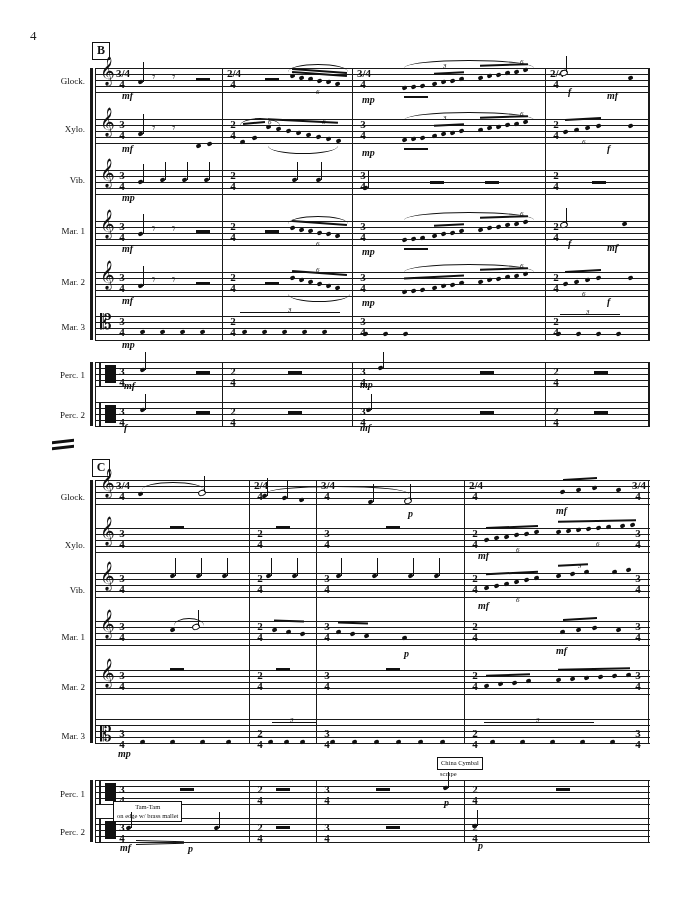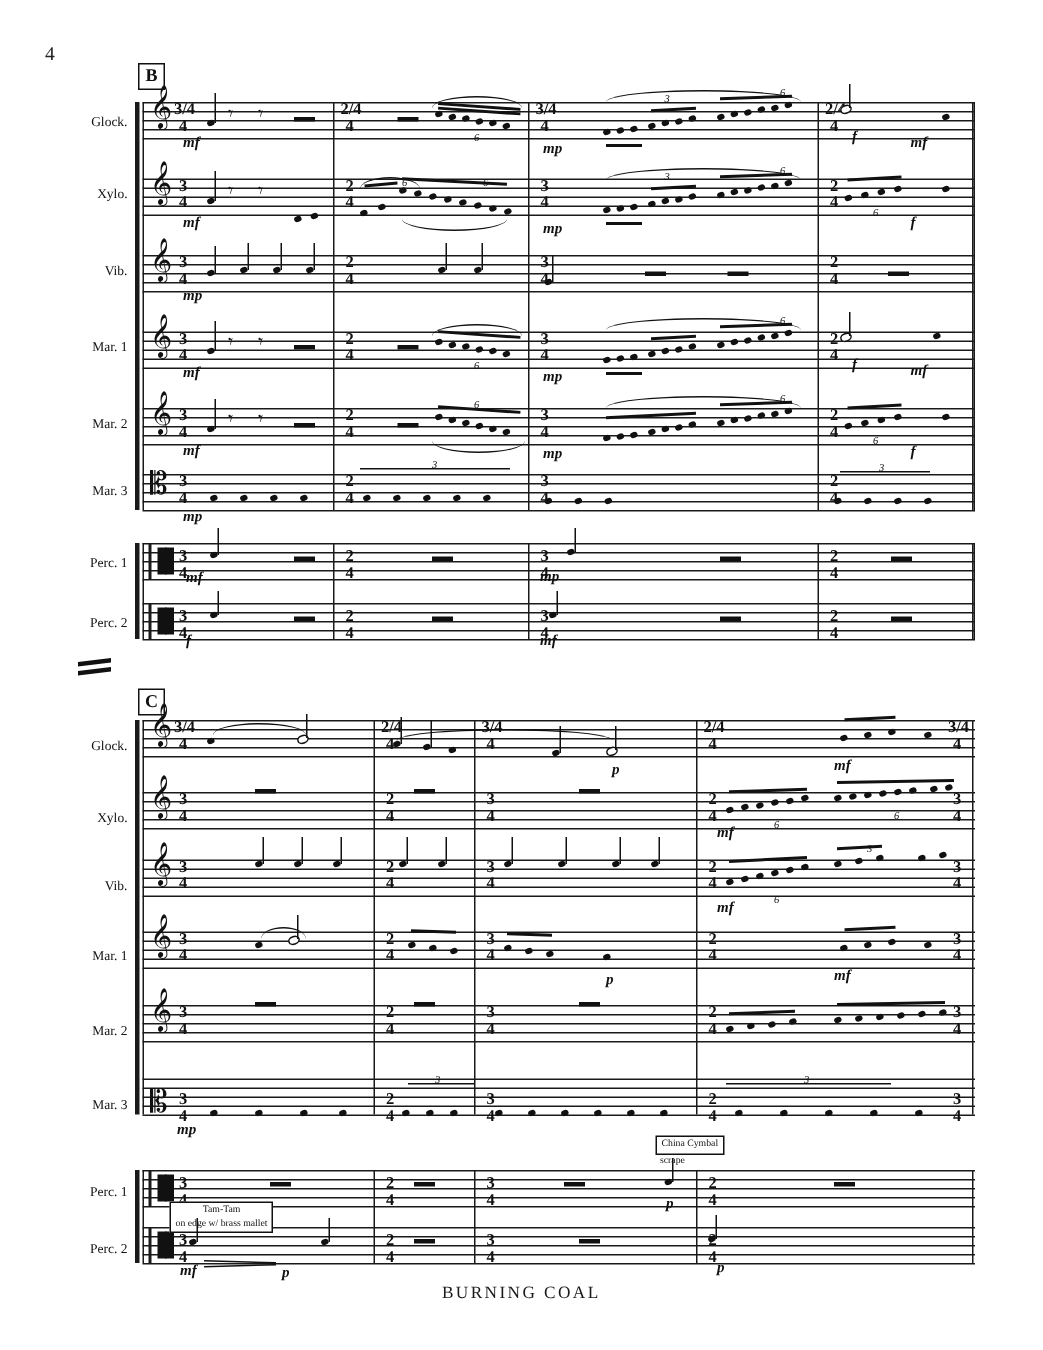--- a/index.html
+++ b/index.html
@@ -1161,14 +1161,13 @@
     <div class="dyn" style="left:188px;top:843px;">p</div>
     <div class="note" style="left:214px;top:826px;"></div>
     <div class="stem" style="left:219px;top:812px;height:16px;"></div>
     <div class="rest-measure" style="left:276px;top:826px;width:14px;"></div>
     <div class="rest-measure" style="left:386px;top:826px;width:14px;"></div>
     <div class="note" style="left:472px;top:824px;"></div>
     <div class="stem" style="left:477px;top:810px;height:16px;"></div>
     <div class="dyn" style="left:478px;top:840px;">p</div>
   </div>
 
-  <div class="footer-title">BURNING COAL</div>
 </div>
 
 </body></html>

